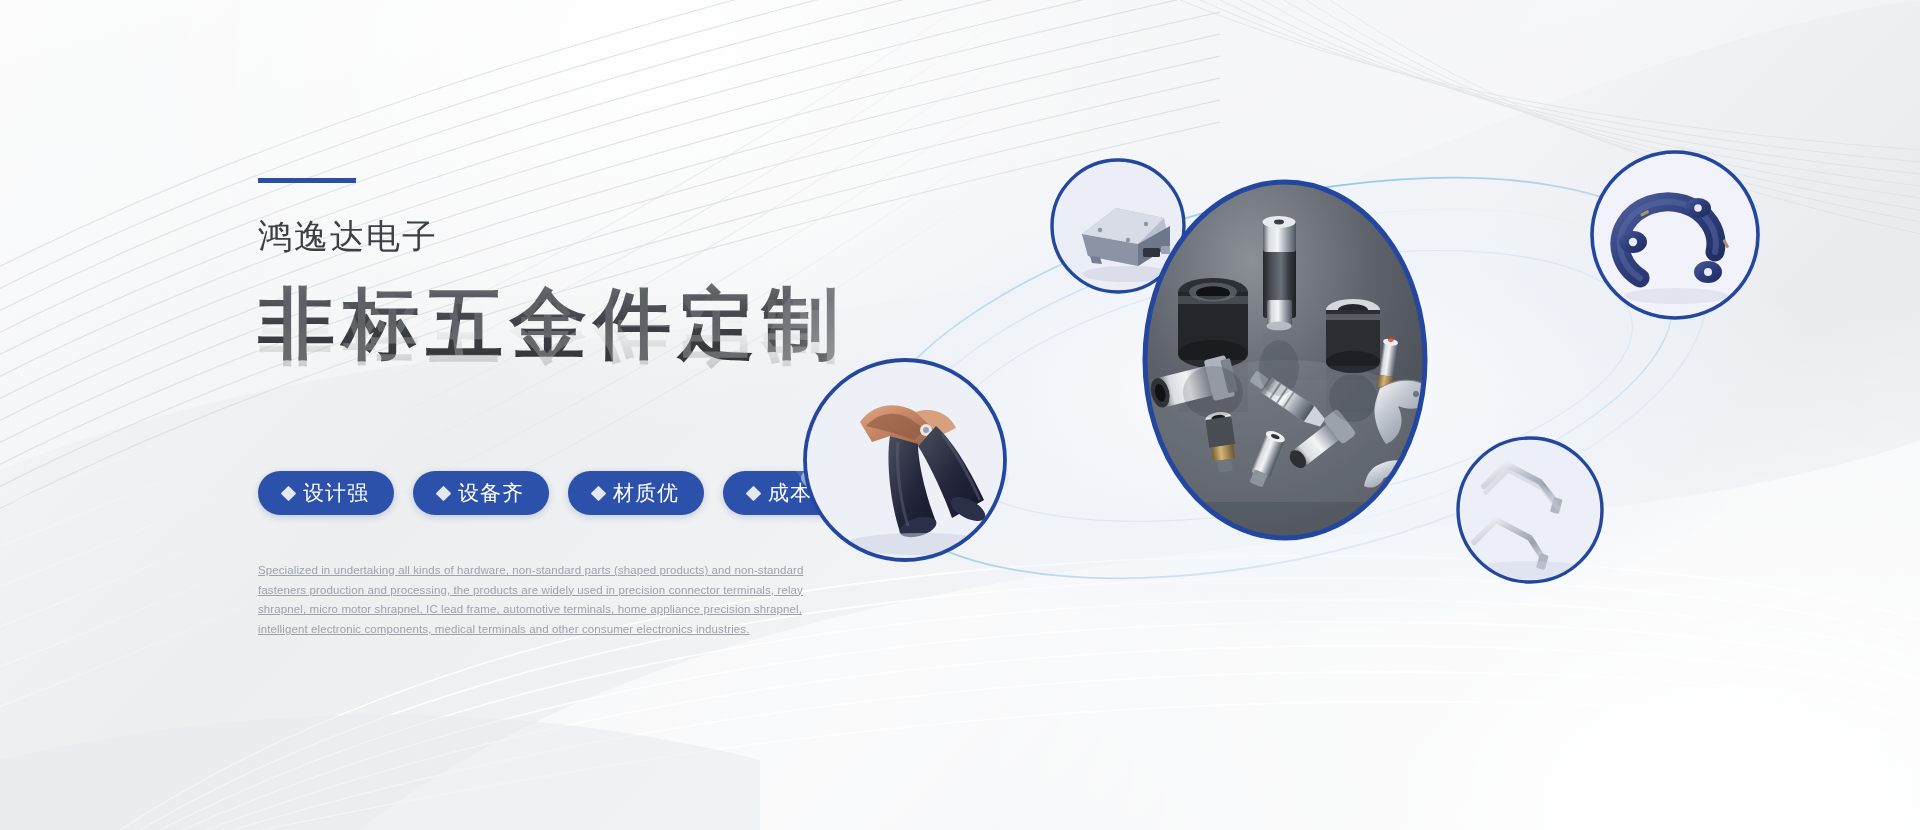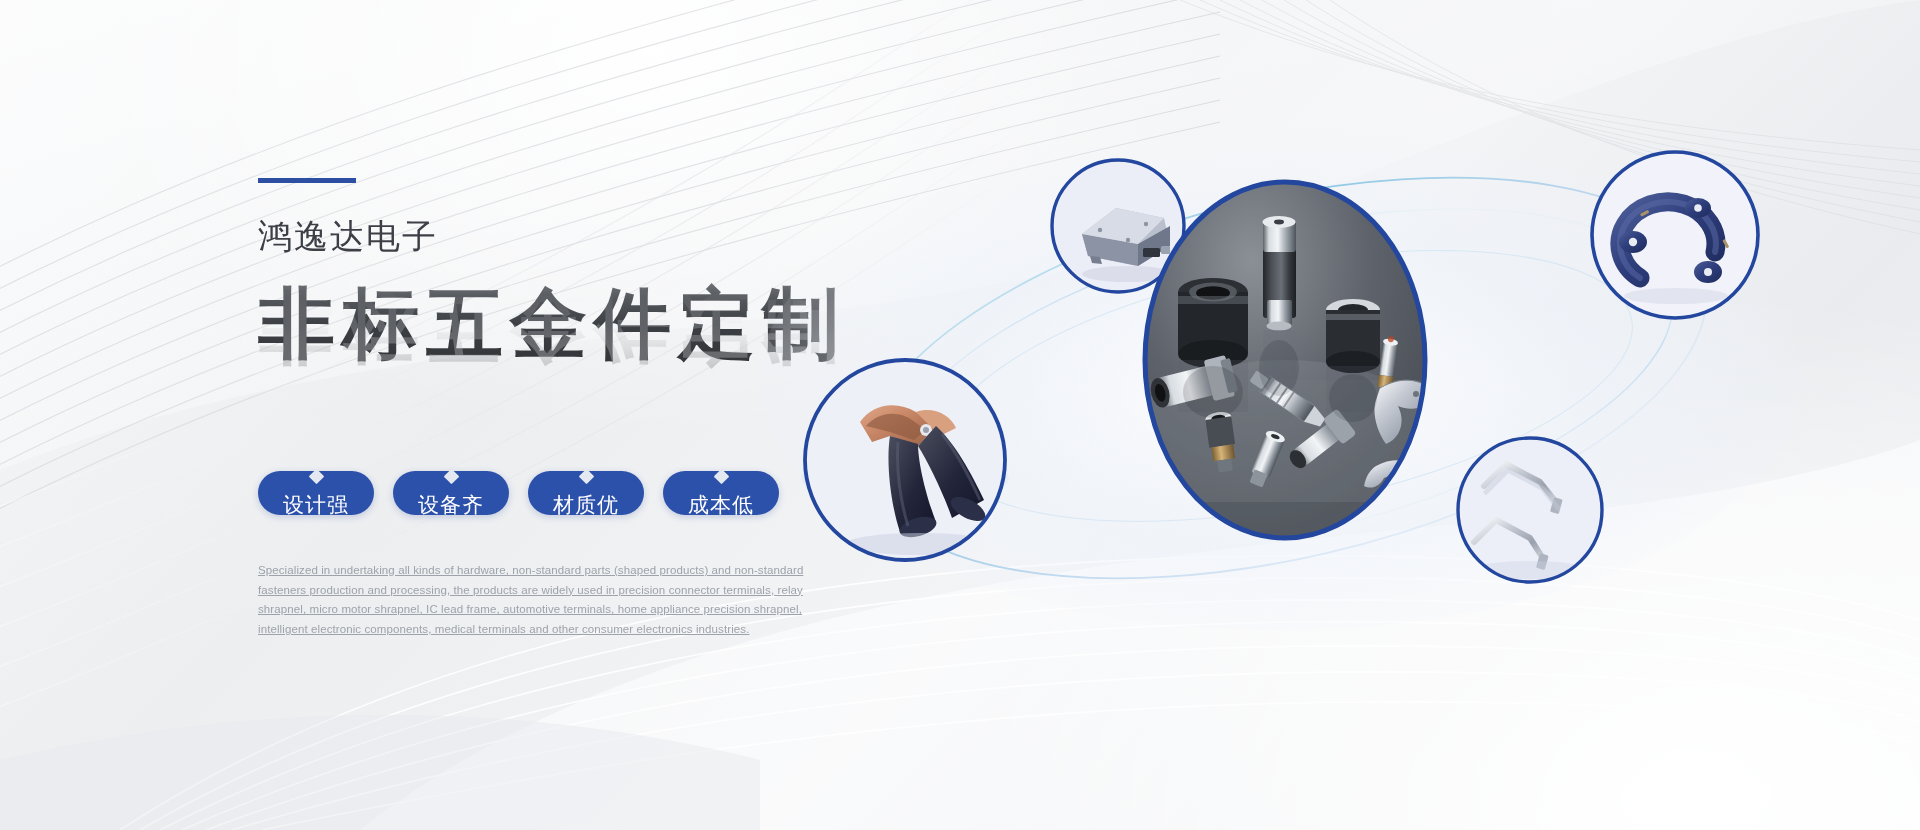--- a/index.html
+++ b/index.html
@@ -93,21 +93,20 @@
     gap:9px;
     height:44px;
     padding:0 25px;
     border-radius:22px;
     background:#2c51ab;
     color:#ffffff;
     font-size:21px;
     letter-spacing:1px;
     white-space:nowrap;
     box-shadow:0 2px 7px rgba(35,70,150,.22);
-    flex-direction:column;
   }
   .badge .dia {
     width:11px; height:11px;
     background:#e4e8f0;
     transform:rotate(45deg);
     flex:0 0 auto;
     border-radius:1px;
   }
 
   

